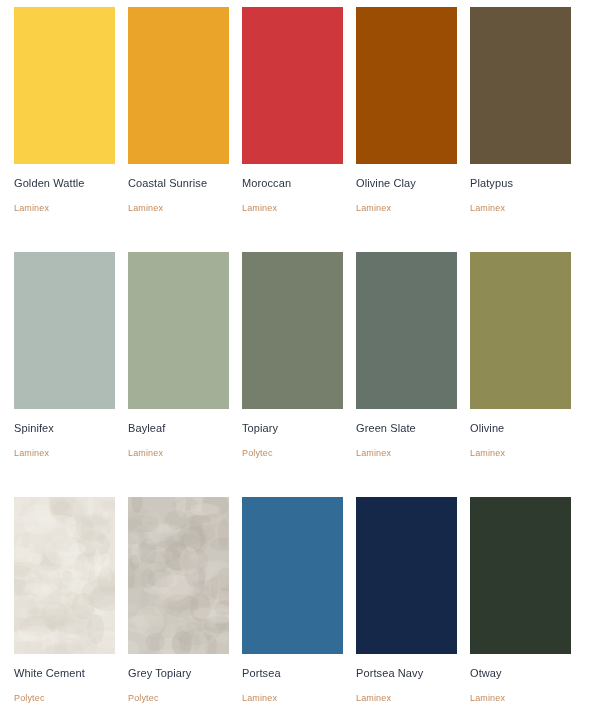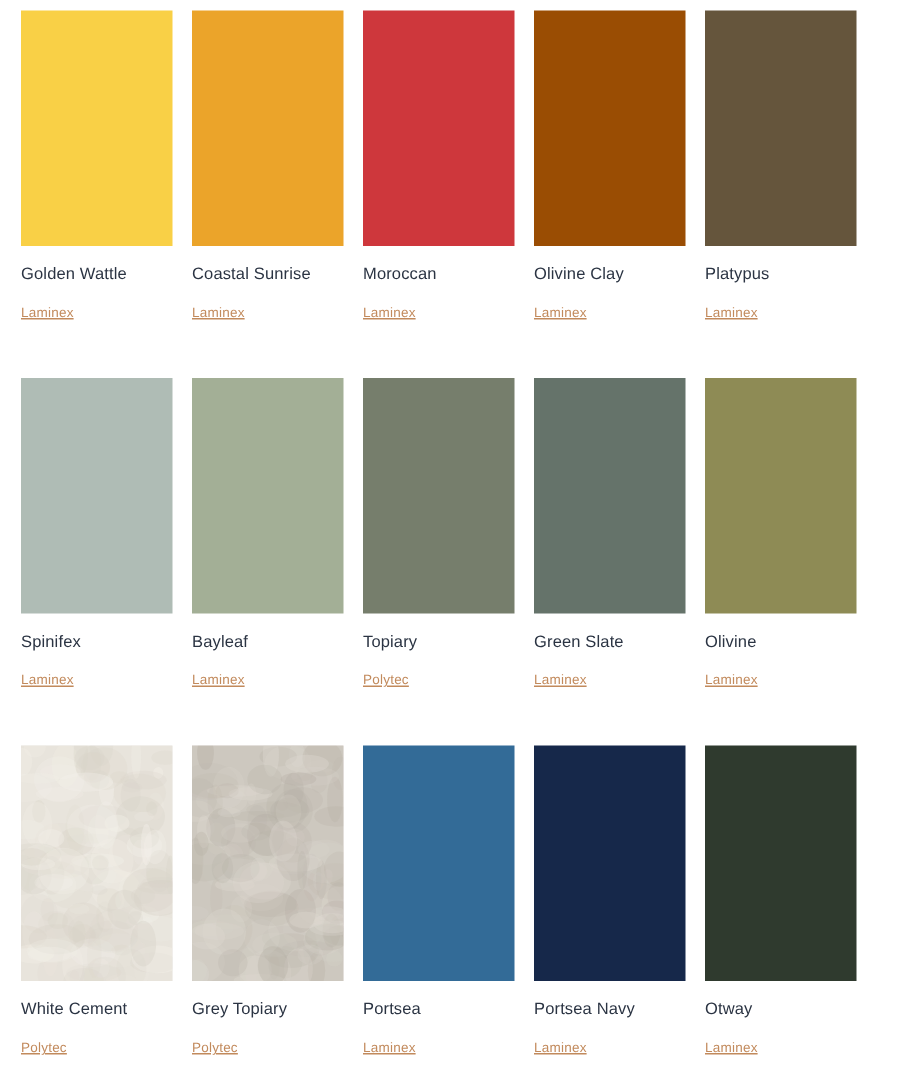--- a/index.html
+++ b/index.html
@@ -45,21 +45,20 @@
     letter-spacing: 0.1px;
     white-space: nowrap;
   }
   .swatch-brand {
     font-size: 9px;
     line-height: 12px;
     color: #c28a5c;
     margin-top: 12px;
     letter-spacing: 0.15px;
     white-space: nowrap;
-    text-decoration: underline;
   }
 </style>
 </head>
 <body>
 
 <div id="palette-grid">
     <div class="swatch-card">
       <div class="swatch-chip" style="background: rgb(249, 208, 70);"></div>
       <div class="swatch-name">Golden Wattle</div>
       <div class="swatch-brand">Laminex</div>

